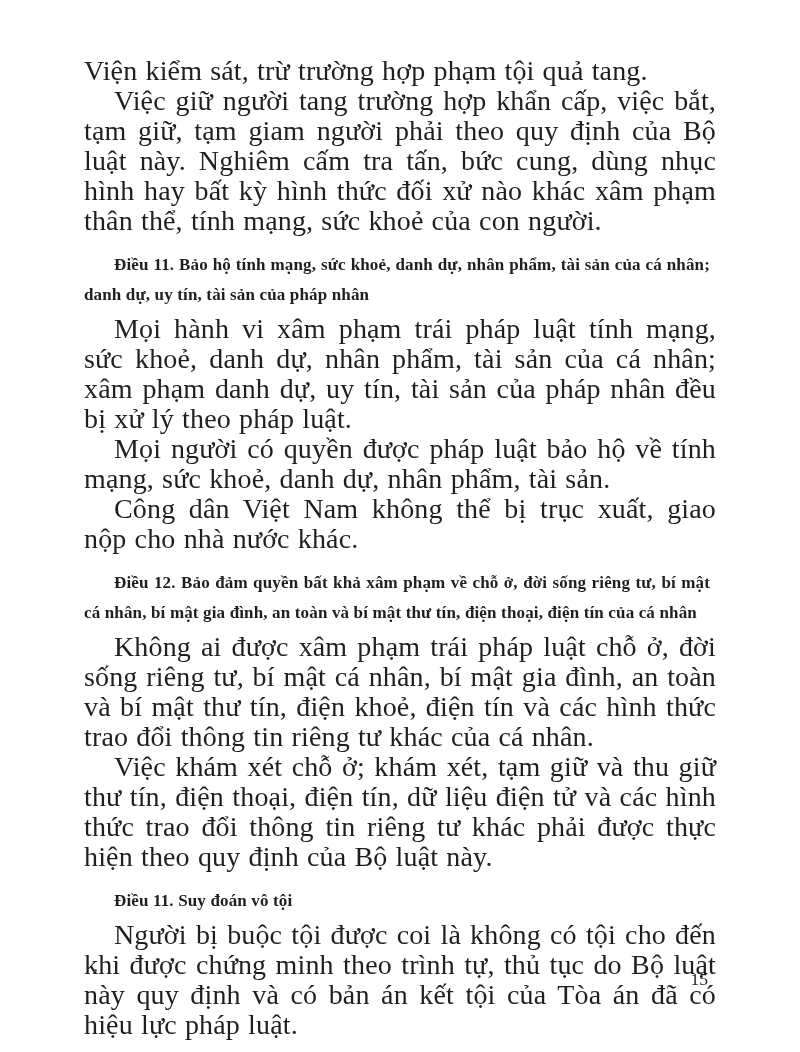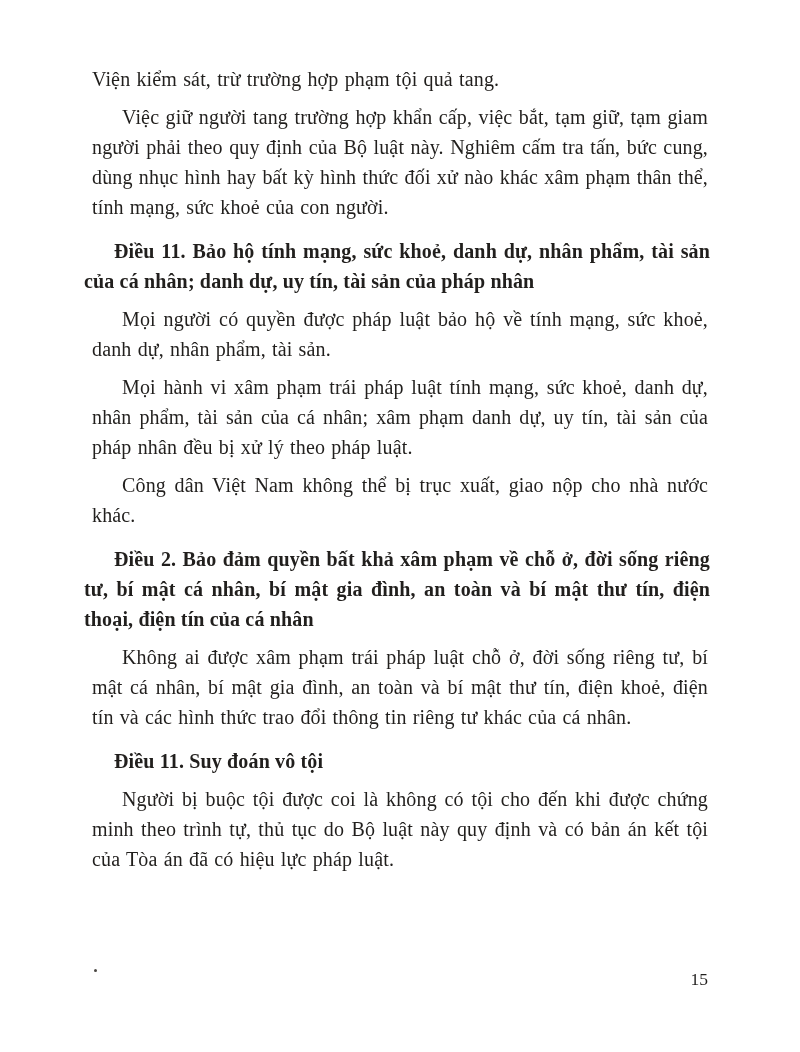--- a/index.html
+++ b/index.html
@@ -16,34 +16,34 @@
   }
   .page {
     position: relative;
     width: 800px;
     height: 1052px;
     background: #ffffff;
     box-sizing: border-box;
     padding: 56px 84px 0 84px;
   }
   .p {
-    margin: 8px;
-    font-size: 20px;
+    margin: 0;
+    font-size: 28px;
     line-height: 30px;
     text-align: justify;
     text-indent: 30px;
     letter-spacing: 0.15px;
     word-spacing: 1px;
   }
   .p.no-indent {
     text-indent: 0;
   }
   .h {
     margin: 14px 6px 4px 0;
-    font-size: 20px;
+    font-size: 17px;
     line-height: 30px;
     font-weight: bold;
     text-align: justify;
     text-indent: 30px;
     letter-spacing: 0.15px;
   }
   .page-number {
     position: absolute;
     right: 92px;
     bottom: 62px;
@@ -65,30 +65,31 @@
 <body>
 
 <div class="page">
 
   <p class="p no-indent">Viện kiểm sát, trừ trường hợp phạm tội quả tang.</p>
 
   <p class="p">Việc giữ người tang trường hợp khẩn cấp, việc bắt, tạm giữ, tạm giam người phải theo quy định của Bộ luật này. Nghiêm cấm tra tấn, bức cung, dùng nhục hình hay bất kỳ hình thức đối xử nào khác xâm phạm thân thể, tính mạng, sức khoẻ của con người.</p>
 
   <h2 class="h">Điều 11. Bảo hộ tính mạng, sức khoẻ, danh dự, nhân phẩm, tài sản của cá nhân; danh dự, uy tín, tài sản của pháp nhân</h2>
 
+  <p class="p">Mọi hành vi xâm phạm trái pháp luật tính mạng, sức khoẻ, danh dự, nhân phẩm, tài sản của cá nhân; xâm phạm danh dự, uy tín, tài sản của pháp nhân đều bị xử lý theo pháp luật.</p>
+
   <p class="p">Mọi người có quyền được pháp luật bảo hộ về tính mạng, sức khoẻ, danh dự, nhân phẩm, tài sản.</p>
-
-  <p class="p">Mọi hành vi xâm phạm trái pháp luật tính mạng, sức khoẻ, danh dự, nhân phẩm, tài sản của cá nhân; xâm phạm danh dự, uy tín, tài sản của pháp nhân đều bị xử lý theo pháp luật.</p>
 
   <p class="p">Công dân Việt Nam không thể bị trục xuất, giao nộp cho nhà nước khác.</p>
 
-  <h2 class="h">Điều 2. Bảo đảm quyền bất khả xâm phạm về chỗ ở, đời sống riêng tư, bí mật cá nhân, bí mật gia đình, an toàn và bí mật thư tín, điện thoại, điện tín của cá nhân</h2>
+  <h2 class="h">Điều 12. Bảo đảm quyền bất khả xâm phạm về chỗ ở, đời sống riêng tư, bí mật cá nhân, bí mật gia đình, an toàn và bí mật thư tín, điện thoại, điện tín của cá nhân</h2>
 
   <p class="p">Không ai được xâm phạm trái pháp luật chỗ ở, đời sống riêng tư, bí mật cá nhân, bí mật gia đình, an toàn và bí mật thư tín, điện khoẻ, điện tín và các hình thức trao đổi thông tin riêng tư khác của cá nhân.</p>
 
+  <p class="p">Việc khám xét chỗ ở; khám xét, tạm giữ và thu giữ thư tín, điện thoại, điện tín, dữ liệu điện tử và các hình thức trao đổi thông tin riêng tư khác phải được thực hiện theo quy định của Bộ luật này.</p>
 
   <h2 class="h">Điều 11. Suy đoán vô tội</h2>
 
   <p class="p">Người bị buộc tội được coi là không có tội cho đến khi được chứng minh theo trình tự, thủ tục do Bộ luật này quy định và có bản án kết tội của Tòa án đã có hiệu lực pháp luật.</p>
 
 
   <div class="speck"></div>
 
   <div class="page-number">15</div>
 

